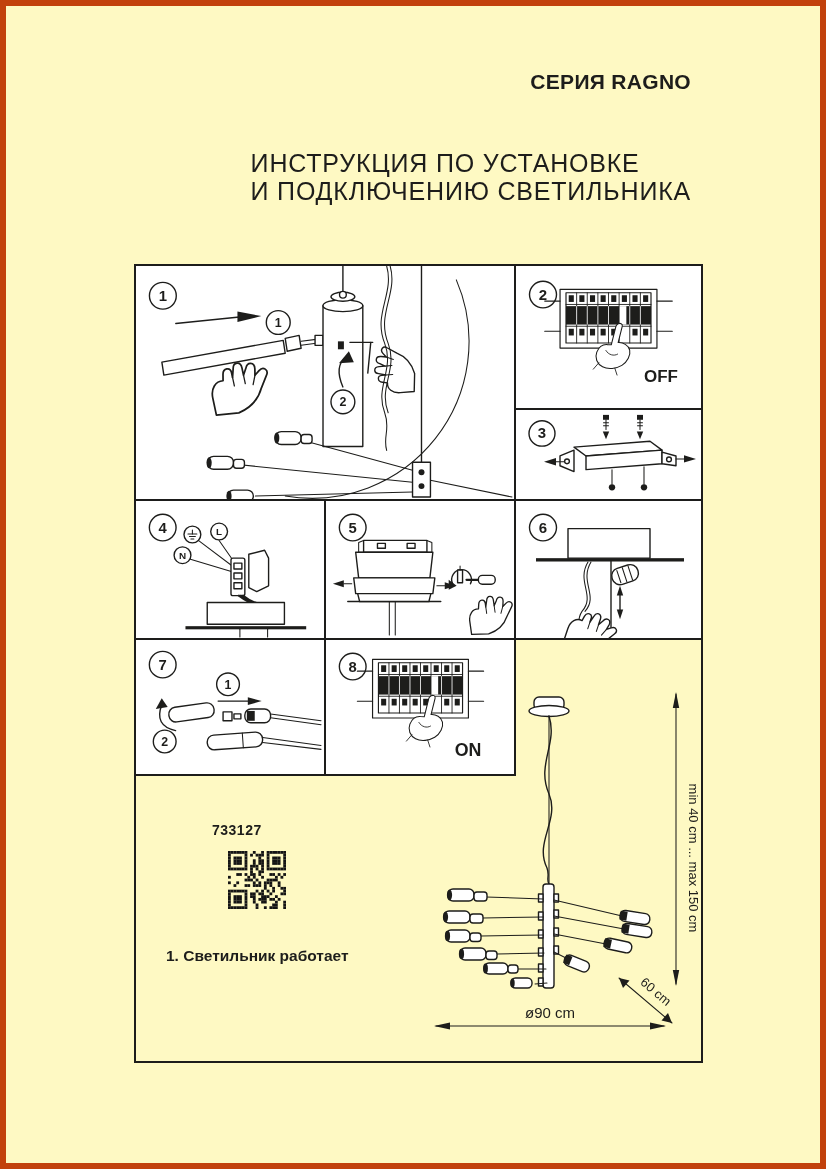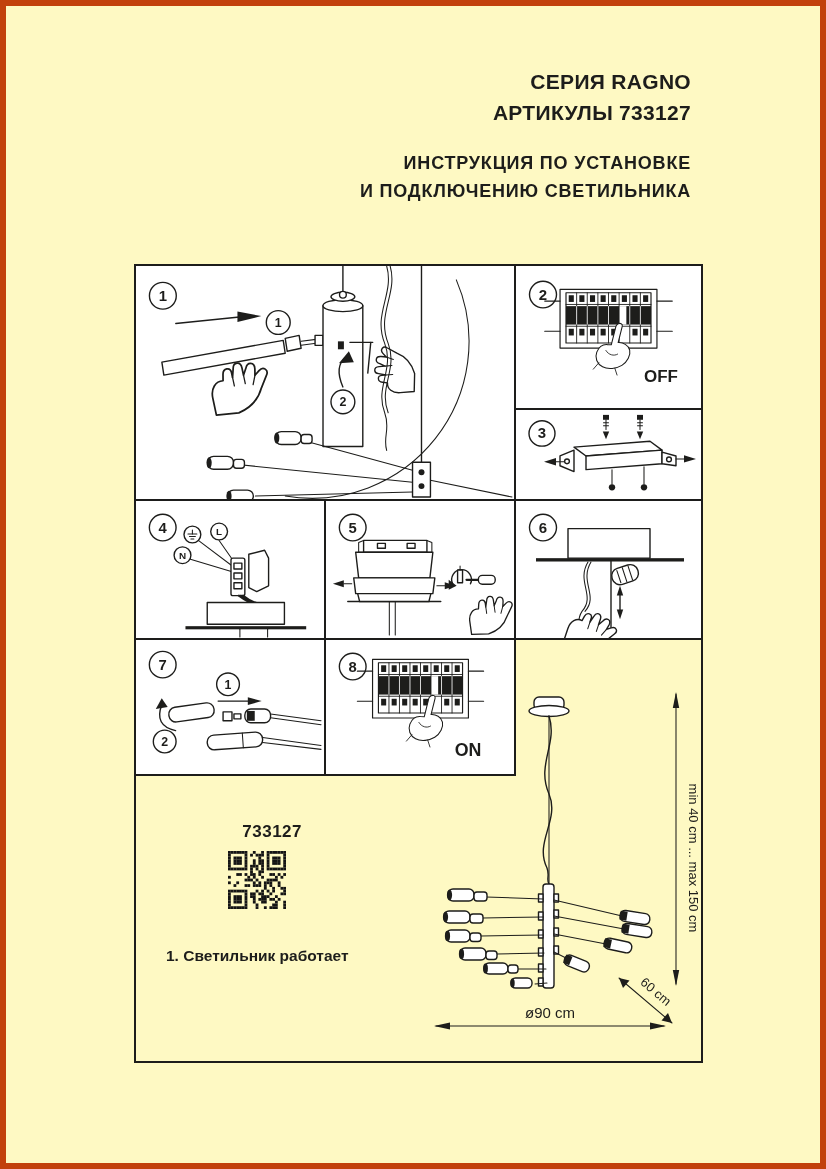--- a/index.html
+++ b/index.html
@@ -1,32 +1,32 @@
 <!DOCTYPE html>
 <html><head>
 <meta charset="utf-8">
 <style>
   html,body{margin:0;padding:0;background:#fff;}
   .page{position:relative;width:826px;height:1169px;background:#fef9c3;
         border:6px solid #c2410c;box-sizing:border-box;overflow:hidden;
         font-family:"Liberation Sans",sans-serif;color:#1d1d1b;}
   .hdr-block1{position:absolute;right:129px;top:60px;text-align:right;
         font-weight:700;font-size:21px;line-height:31px;letter-spacing:.3px;}
-  .hdr-block2{position:absolute;right:129px;top:143px;text-align:right;
-        font-weight:700;font-size:18px;line-height:28px;letter-spacing:.8px;}
+  .hdr-block2{position:absolute;right:129px;top:143px;text-align:left;
+        font-weight:400;font-size:25px;line-height:28px;letter-spacing:.8px;}
   .frame{position:absolute;left:128px;top:258px;width:569px;height:799px;
         border:2px solid #1d1d1b;box-sizing:border-box;}
   .panel{position:absolute;box-sizing:border-box;background:#fff;}
   .panel>svg{position:absolute;left:0;top:0;width:100%;height:100%;}
   .br{border-right:2px solid #1d1d1b;}
   .bb{border-bottom:2px solid #1d1d1b;}
   .figure{position:absolute;left:300px;top:660px;width:397px;height:395px;pointer-events:none;}
   .qr{position:absolute;left:222px;top:845px;width:58px;height:58px;}
-  .article{position:absolute;left:206px;top:816px;width:90px;text-align:right;
-        font-weight:700;font-size:17px;letter-spacing:.5px;}
+  .article{position:absolute;left:206px;top:816px;width:90px;text-align:left;
+        font-weight:700;font-size:14px;letter-spacing:.5px;}
   .notes{position:absolute;left:160px;top:936px;font-size:15.5px;line-height:27px;font-weight:bold;}
   svg text{font-family:"Liberation Sans",sans-serif;fill:#1d1d1b;}
   .num{font-size:15px;font-weight:600;text-anchor:middle;}
   .subnum{font-size:12.5px;font-weight:600;text-anchor:middle;}
   .wire{font-size:10px;font-weight:600;text-anchor:middle;}
   .switchlab{font-size:17px;font-weight:600;}
   .dim{font-size:13px;text-anchor:middle;}
   .dimbig{font-size:15px;text-anchor:middle;}
   .ln{fill:none;stroke:#1d1d1b;stroke-width:1.4;stroke-linecap:round;stroke-linejoin:round;}
   .thin{stroke-width:1.05;}
@@ -103,21 +103,20 @@
                L42,26 C38,34 30,40 20,42 Z"></path>
       <path class="ln thin" d="M21,13 L21,20 M30,13 L30,20 M39,15 L36,22"></path>
     </symbol>
   </defs>
 </svg>
 
 <div class="page">
 
   <div class="hdr-block1">
     <div>СЕРИЯ RAGNO</div>
-    <div>АРТИКУЛЫ 733127</div>
   </div>
   <div class="hdr-block2">
     <div>ИНСТРУКЦИЯ ПО УСТАНОВКЕ</div>
     <div>И ПОДКЛЮЧЕНИЮ СВЕТИЛЬНИКА</div>
   </div>
 
   <svg class="figure" viewBox="0 0 397 395">
 
     <g>
       <rect x="228" y="31" width="30" height="13" rx="5" class="wf"></rect>

